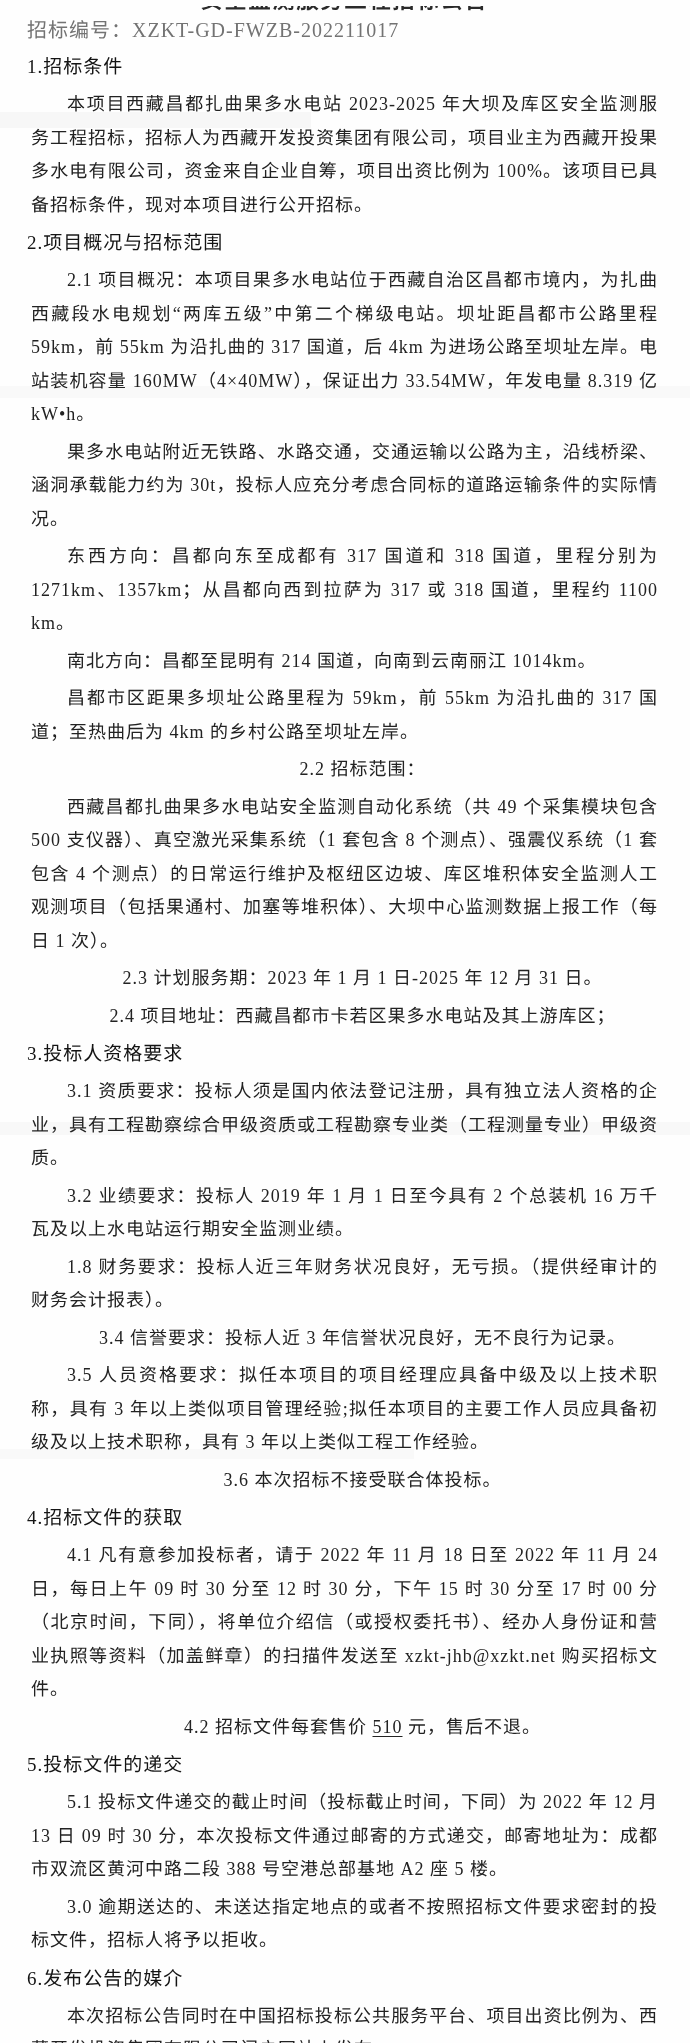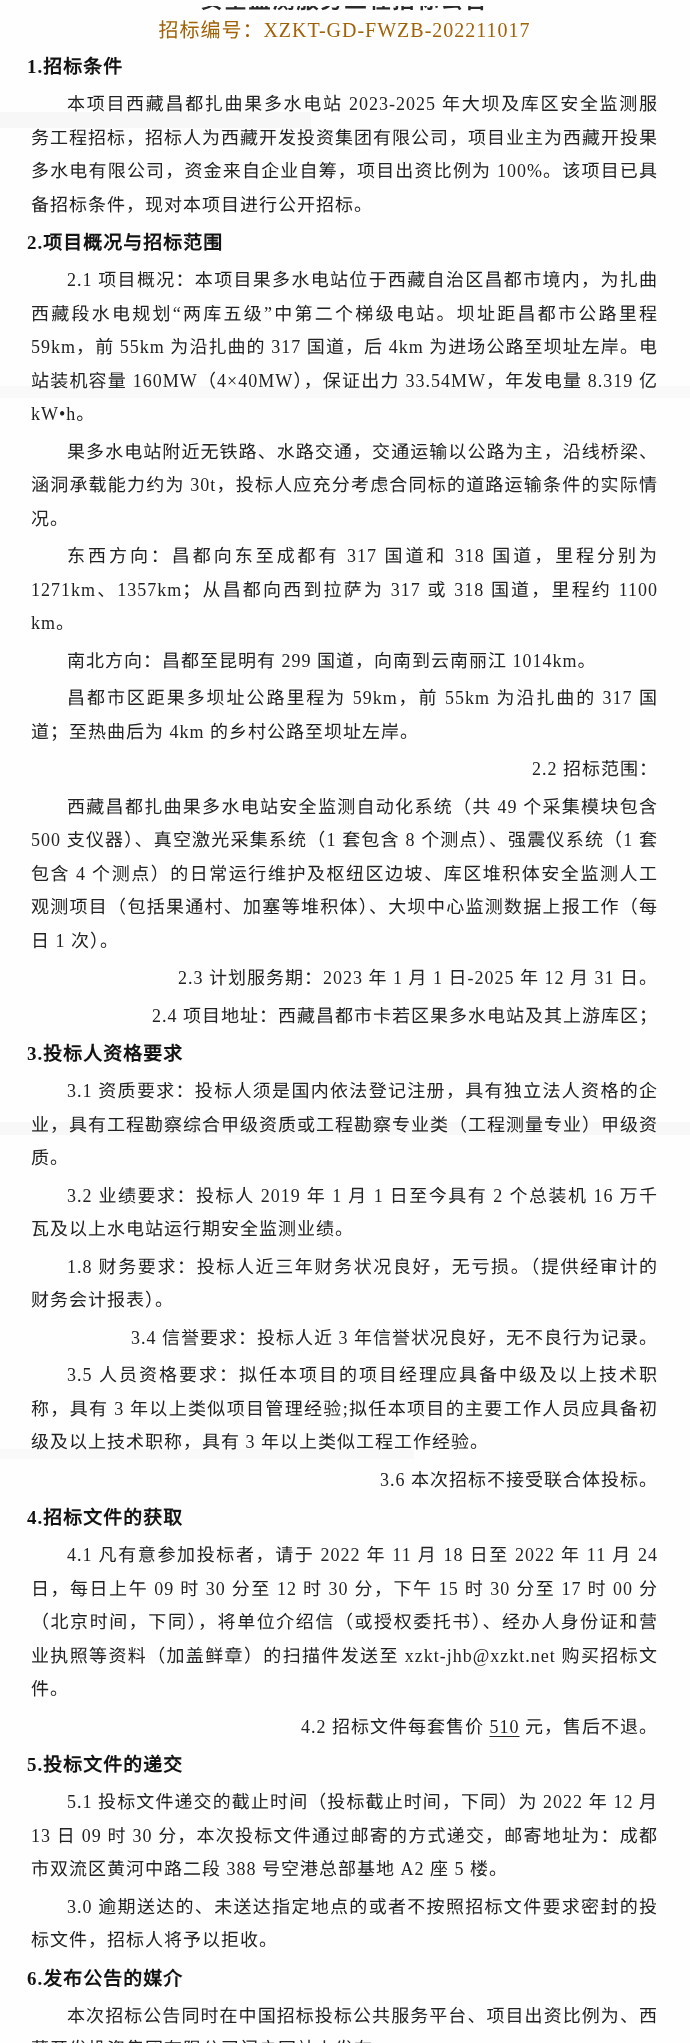--- a/index.html
+++ b/index.html
@@ -17,32 +17,32 @@
   .band2{top:386px;left:0;width:100%;height:12px;background:rgba(120,120,120,.04);}
   .band3{top:1122px;left:0;width:100%;height:13px;background:rgba(120,120,120,.045);}
   .band4{top:1449px;left:0;width:60%;height:10px;background:rgba(120,120,120,.035);}
 
   .clip-title{height:7px;overflow:hidden;text-align:center;}
   .clip-title .inner{
     display:block;font-weight:700;font-size:22px;line-height:22px;
     margin-top:-16px;letter-spacing:2px;color:#2a2a2a;white-space:nowrap;
   }
   .doc-number{
-    text-align:center;font-size:20px;line-height:32px;margin:1px 0 4px 0;
-    letter-spacing:1px;color:#a16207;
+    text-align:left;font-size:20px;line-height:32px;margin:1px 0 4px 0;
+    letter-spacing:1px;color:#737373;
   }
   .sec-heading{
-    font-weight:700;font-size:19px;line-height:34px;margin:0;color:#141414;
+    font-weight:400;font-size:19px;line-height:34px;margin:0;color:#141414;
     letter-spacing:1px;
   }
   .para{
     font-size:18px;line-height:33.5px;margin:4px;
     text-align:justify;text-indent:2em;letter-spacing:1px;color:#222;
   }
-  .para.no-justify{text-align:right;}
+  .para.no-justify{text-align:center;}
   .u{text-decoration:underline;text-underline-offset:3px;}
   .contact-row{
     font-size:18px;line-height:32.5px;padding-left:36px;letter-spacing:1px;color:#ef4444;
     white-space:nowrap;
   }
 </style>
 </head>
 <body>
 
 <div class="scan-band band1"></div>
@@ -58,21 +58,21 @@
 
   <div class="doc-number">招标编号：XZKT-GD-FWZB-202211017</div>
 
   <div class="sec-heading">1.招标条件</div>
   <p class="para">本项目西藏昌都扎曲果多水电站 2023-2025 年大坝及库区安全监测服务工程招标，招标人为西藏开发投资集团有限公司，项目业主为西藏开投果多水电有限公司，资金来自企业自筹，项目出资比例为 100%。该项目已具备招标条件，现对本项目进行公开招标。</p>
 
   <div class="sec-heading">2.项目概况与招标范围</div>
   <p class="para">2.1 项目概况：本项目果多水电站位于西藏自治区昌都市境内，为扎曲西藏段水电规划“两库五级”中第二个梯级电站。坝址距昌都市公路里程 59km，前 55km 为沿扎曲的 317 国道，后 4km 为进场公路至坝址左岸。电站装机容量 160MW（4×40MW），保证出力 33.54MW，年发电量 8.319 亿 kW•h。</p>
   <p class="para">果多水电站附近无铁路、水路交通，交通运输以公路为主，沿线桥梁、涵洞承载能力约为 30t，投标人应充分考虑合同标的道路运输条件的实际情况。</p>
   <p class="para">东西方向：昌都向东至成都有 317 国道和 318 国道，里程分别为 1271km、1357km；从昌都向西到拉萨为 317 或 318 国道，里程约 1100 km。</p>
-  <p class="para">南北方向：昌都至昆明有 299 国道，向南到云南丽江 1014km。</p>
+  <p class="para">南北方向：昌都至昆明有 214 国道，向南到云南丽江 1014km。</p>
   <p class="para">昌都市区距果多坝址公路里程为 59km，前 55km 为沿扎曲的 317 国道；至热曲后为 4km 的乡村公路至坝址左岸。</p>
   <p class="para no-justify">2.2 招标范围：</p>
   <p class="para">西藏昌都扎曲果多水电站安全监测自动化系统（共 49 个采集模块包含 500 支仪器）、真空激光采集系统（1 套包含 8 个测点）、强震仪系统（1 套包含 4 个测点）的日常运行维护及枢纽区边坡、库区堆积体安全监测人工观测项目（包括果通村、加塞等堆积体）、大坝中心监测数据上报工作（每日 1 次）。</p>
   <p class="para no-justify">2.3 计划服务期：2023 年 1 月 1 日-2025 年 12 月 31 日。</p>
   <p class="para no-justify">2.4 项目地址：西藏昌都市卡若区果多水电站及其上游库区；</p>
 
   <div class="sec-heading">3.投标人资格要求</div>
   <p class="para">3.1 资质要求：投标人须是国内依法登记注册，具有独立法人资格的企业，具有工程勘察综合甲级资质或工程勘察专业类（工程测量专业）甲级资质。</p>
   <p class="para">3.2 业绩要求：投标人 2019 年 1 月 1 日至今具有 2 个总装机 16 万千瓦及以上水电站运行期安全监测业绩。</p>
   <p class="para">1.8 财务要求：投标人近三年财务状况良好，无亏损。（提供经审计的财务会计报表）。</p>

